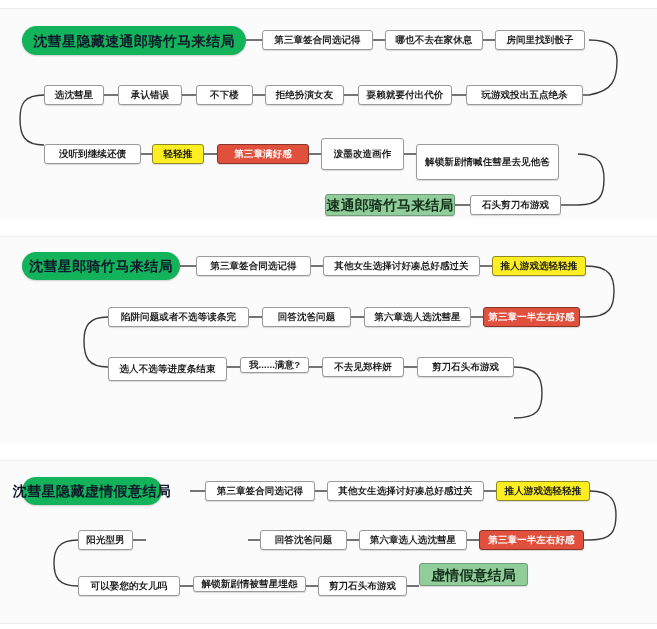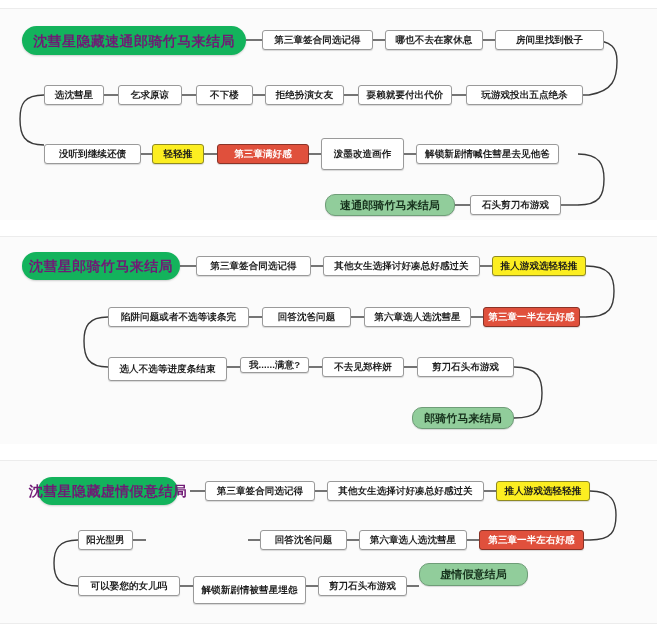--- a/index.html
+++ b/index.html
@@ -49,42 +49,41 @@
     color: #1f1f1f;
     background: #ffffff;
     border: 1px solid #9a9a9a;
     border-radius: 3px;
     box-shadow: 0 1px 1px rgba(0,0,0,0.14);
   }
   .node.root {
     background: #13b35c;
     border: none;
     border-radius: 17px;
-    color: #701a75;
+    color: #0f172a;
     font-size: 14px;
     font-weight: bold;
     letter-spacing: 0.4px;
     box-shadow: 0 1px 2px rgba(0,0,0,0.18);
   }
   .node.yellow {
     background: #fcee21;
     border-color: #8f8a22;
     color: #1a1a1a;
   }
   .node.red {
     background: #e0503c;
     border-color: #8a3327;
     color: #ffffff;
   }
   .node.ending {
     background: #91cd9b;
     border-color: #6f9d78;
     color: #15301b;
-    font-size: 11px;
-    border-radius: 10px;
+    font-size: 14px;
   }
   .gap {
     position: absolute;
     left: 0;
     width: 657px;
     background: #ffffff;
   }
 </style>
 </head>
 <body>
@@ -122,34 +121,34 @@
         <path d="M578,196 L561,196"></path>
 
         <path d="M455,196 L470,196"></path>
       </g>
     </svg>
 
     <div class="node root" style="left:22px;top:17px;width:224px;height:29px;">沈彗星隐藏速通郎骑竹马来结局</div>
 
     <div class="node" style="left:262px;top:21px;width:111px;height:20px;">第三章签合同选记得</div>
     <div class="node" style="left:385px;top:21px;width:98px;height:20px;">哪也不去在家休息</div>
-    <div class="node" style="left:495px;top:21px;width:109px;height:20px;">房间里找到骰子</div>
+    <div class="node" style="left:495px;top:21px;width:90px;height:20px;">房间里找到骰子</div>
 
     <div class="node" style="left:44px;top:76px;width:60px;height:20px;">选沈彗星</div>
-    <div class="node" style="left:118px;top:76px;width:64px;height:20px;">乞求原谅</div>
+    <div class="node" style="left:118px;top:76px;width:64px;height:20px;">承认错误</div>
     <div class="node" style="left:196px;top:76px;width:57px;height:20px;">不下楼</div>
     <div class="node" style="left:265px;top:76px;width:79px;height:20px;">拒绝扮演女友</div>
     <div class="node" style="left:358px;top:76px;width:94px;height:20px;">耍赖就要付出代价</div>
     <div class="node" style="left:466px;top:76px;width:117px;height:20px;">玩游戏投出五点绝杀</div>
 
     <div class="node" style="left:44px;top:135px;width:97px;height:20px;">没听到继续还债</div>
     <div class="node yellow" style="left:152px;top:135px;width:52px;height:20px;">轻轻推</div>
     <div class="node red" style="left:217px;top:135px;width:92px;height:20px;">第三章满好感</div>
     <div class="node" style="left:321px;top:129px;width:83px;height:32px;text-align:right;">泼墨改造画作</div>
-    <div class="node" style="left:416px;top:135px;width:143px;height:20px;">解锁新剧情喊住彗星去见他爸</div>
+    <div class="node" style="left:416px;top:135px;width:143px;height:36px;">解锁新剧情喊住彗星去见他爸</div>
 
     <div class="node ending" style="left:325px;top:185px;width:130px;height:22px;">速通郎骑竹马来结局</div>
     <div class="node" style="left:470px;top:186px;width:91px;height:20px;">石头剪刀布游戏</div>
   </div>
 
   <div class="gap" style="top:220px;height:16px;"></div>
 
   <div class="section" style="top:236px;height:208px;text-align:right;">
     <svg class="section-canvas" viewBox="0 0 657 208">
       <g fill="none" stroke="#3a3a3a" stroke-width="1.4">
@@ -184,21 +183,20 @@
     <div class="node" style="left:108px;top:70px;width:141px;height:20px;">陷阱问题或者不选等读条完</div>
     <div class="node" style="left:262px;top:70px;width:89px;height:20px;">回答沈爸问题</div>
     <div class="node" style="left:364px;top:70px;width:107px;height:20px;">第六章选人选沈彗星</div>
     <div class="node red" style="left:483px;top:70px;width:97px;height:20px;">第三章一半左右好感</div>
 
     <div class="node" style="left:108px;top:120px;width:119px;height:24px;">选人不选等进度条结束</div>
     <div class="node" style="left:240px;top:120px;width:69px;height:16px;">我......满意?</div>
     <div class="node" style="left:322px;top:120px;width:82px;height:20px;">不去见郑梓妍</div>
     <div class="node" style="left:417px;top:120px;width:97px;height:20px;">剪刀石头布游戏</div>
 
-    <div class="node ending" style="left:412px;top:170px;width:102px;height:22px;">郎骑竹马来结局</div>
   </div>
 
   <div class="gap" style="top:444px;height:16px;"></div>
 
   <div class="section" style="top:460px;height:162px;">
     <svg class="section-canvas" viewBox="0 0 657 162">
       <g fill="none" stroke="#3a3a3a" stroke-width="1.4">
 
         <path d="M190,30 L205,30"></path>
         <path d="M315,30 L327,30"></path>
@@ -213,30 +211,30 @@
         <path d="M467,79 L479,79"></path>
 
         <path d="M78,79 C58,79 54,89 54,102 C54,116 58,125 78,125"></path>
 
         <path d="M180,125 L193,125"></path>
         <path d="M306,125 L318,125"></path>
         <path d="M407,125 L419,125"></path>
       </g>
     </svg>
 
-    <div class="node root" style="left:38px;top:16px;width:140px;height:28px;">沈彗星隐藏虚情假意结局</div>
+    <div class="node root" style="left:22px;top:16px;width:140px;height:28px;">沈彗星隐藏虚情假意结局</div>
 
     <div class="node" style="left:205px;top:20px;width:110px;height:20px;">第三章签合同选记得</div>
     <div class="node" style="left:327px;top:20px;width:157px;height:20px;">其他女生选择讨好凑总好感过关</div>
     <div class="node yellow" style="left:496px;top:20px;width:94px;height:20px;">推人游戏选轻轻推</div>
 
     <div class="node" style="left:78px;top:69px;width:55px;height:20px;">阳光型男</div>
     <div class="node" style="left:260px;top:69px;width:87px;height:20px;">回答沈爸问题</div>
     <div class="node" style="left:359px;top:69px;width:108px;height:20px;">第六章选人选沈彗星</div>
     <div class="node red" style="left:479px;top:69px;width:105px;height:20px;">第三章一半左右好感</div>
 
     <div class="node" style="left:78px;top:115px;width:102px;height:20px;">可以娶您的女儿吗</div>
-    <div class="node" style="left:193px;top:115px;width:113px;height:28px;">解锁新剧情被彗星埋怨</div>
+    <div class="node" style="left:193px;top:115px;width:113px;height:16px;">解锁新剧情被彗星埋怨</div>
     <div class="node" style="left:318px;top:115px;width:89px;height:20px;">剪刀石头布游戏</div>
     <div class="node ending" style="left:419px;top:102px;width:109px;height:23px;">虚情假意结局</div>
   </div>
 
 </div>
 
 </body></html>

